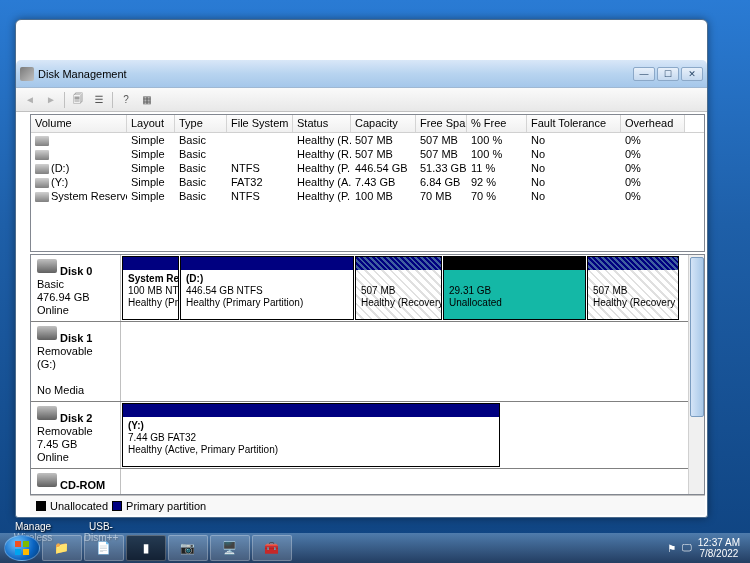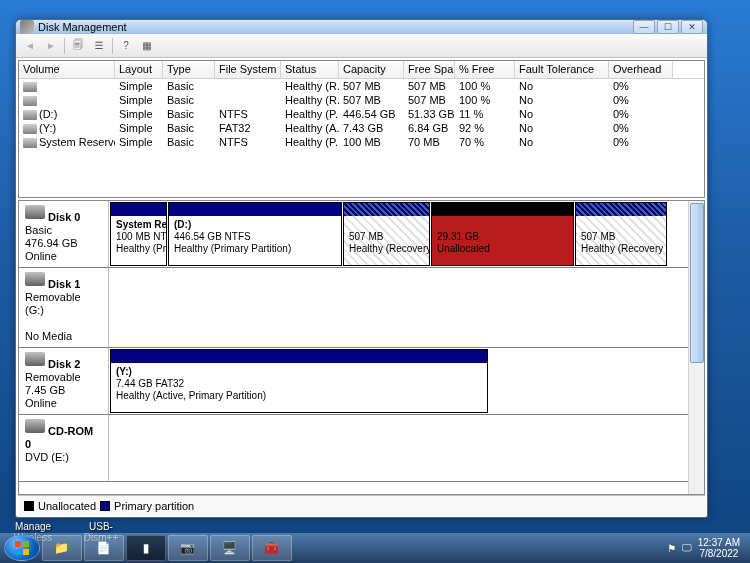--- a/index.html
+++ b/index.html
@@ -1,30 +1,30 @@
 <!DOCTYPE html>
 <html><head>
 <meta charset="utf-8">
 <style>
 * { box-sizing: border-box; margin: 0; padding: 0; font-family: "Segoe UI", Tahoma, sans-serif; }
 body { width: 750px; height: 563px; background: linear-gradient(180deg,#2a7bd4 0%,#1e5fa8 40%,#0f4380 100%); overflow: hidden; position: relative; font-size: 11px; }
 .desktop-icon { position: absolute; width: 50px; text-align: center; color: #fff; font-size: 10px; text-shadow: 1px 1px 2px #000; }
 .window { position: absolute; left: 15px; top: 19px; width: 693px; height: 499px; background: #fff; border: 1px solid #4b6b8c; border-radius: 6px 6px 3px 3px; box-shadow: 0 0 8px rgba(0,0,0,.4); display: flex; flex-direction: column; }
-.titlebar { height: 14px; background: linear-gradient(180deg,#d9e7f8 0,#b8d4f0 50%,#a5c7ea 100%); border-radius: 5px 5px 0 0; display: flex; align-items: center; padding: 0 4px; border-bottom: 1px solid #9fb8d3; }
+.titlebar { height: 28px; background: linear-gradient(180deg,#d9e7f8 0,#b8d4f0 50%,#a5c7ea 100%); border-radius: 5px 5px 0 0; display: flex; align-items: center; padding: 0 4px; border-bottom: 1px solid #9fb8d3; margin-top: 40px; }
 .titlebar-icon { width: 14px; height: 14px; background: linear-gradient(135deg,#7a7a7a,#c0c0c0); border-radius: 2px; margin-right: 4px; }
 .titlebar-text { flex: 1; font-size: 11px; color: #000; }
 .window-controls { display: flex; gap: 2px; }
 .window-controls div { width: 22px; height: 14px; background: linear-gradient(180deg,#e8f0fa,#c5d9ef); border: 1px solid #8ba8c8; border-radius: 2px; font-size: 9px; text-align: center; line-height: 12px; color: #2c4a6b; cursor: pointer; }
 .menubar { height: 18px; background: #f0f0f0; display: flex; align-items: center; padding: 0 4px; font-size: 11px; border-bottom: 1px solid #d0d0d0; }
 .menubar span { padding: 0 8px; cursor: pointer; }
 .toolbar { height: 24px; background: linear-gradient(180deg,#fafafa,#e8e8e8); border-bottom: 1px solid #c0c0c0; display: flex; align-items: center; padding: 0 4px; gap: 1px; }
 .tb-btn { width: 20px; height: 18px; border: 1px solid transparent; border-radius: 2px; display: flex; align-items: center; justify-content: center; font-size: 10px; color: #555; cursor: pointer; }
 .tb-btn.disabled { opacity: .4; }
 .tb-sep { width: 1px; height: 16px; background: #c0c0c0; margin: 0 2px; }
-.content { flex: 1; display: flex; flex-direction: column; padding: 2px; overflow: hidden; }
+.content { flex: 1; display: flex; flex-direction: column; padding: 2px; overflow: hidden; margin-left: 12px; }
 .volume-table { flex: 0 0 138px; border: 1px solid #828790; overflow: hidden; background: #fff; }
 .vt-header { display: flex; background: #fff; height: 18px; border-bottom: 1px solid #d0d0d0; }
 .vt-header div { border-right: 1px solid #d4d4d4; padding: 2px 4px; font-size: 11px; white-space: nowrap; overflow: hidden; background: linear-gradient(180deg,#fdfdfd,#f0f0f0); }
 .vt-body { }
 .vt-row { display: flex; height: 14px; align-items: center; }
 .vt-row div { padding: 0 4px; font-size: 11px; white-space: nowrap; overflow: hidden; }
 .vol-icon { width: 14px; height: 10px; display: inline-block; background: linear-gradient(180deg,#d0d0d0,#808080); border-radius: 1px; margin-right: 2px; vertical-align: middle; }
 .c-vol { width: 96px; }
 .c-lay { width: 48px; }
 .c-typ { width: 52px; }
@@ -181,21 +181,21 @@
             <div class="partition" style="width: 174px;">
               <div class="part-header primary"></div>
               <div class="part-body"><b>(D:)</b><br>446.54 GB NTFS<br>Healthy (Primary Partition)</div>
             </div>
             <div class="partition" style="width: 87px;">
               <div class="part-header hatched"></div>
               <div class="part-body hatched-body"><br>507 MB<br>Healthy (Recovery P</div>
             </div>
             <div class="partition" style="width: 143px; border: 1px solid rgb(0, 0, 0);">
               <div class="part-header unalloc"></div>
-              <div class="part-body" style="background: #b91c1c;"><br>29.31 GB<br>Unallocated</div>
+              <div class="part-body" style="background: #14b8a6;"><br>29.31 GB<br>Unallocated</div>
             </div>
             <div class="partition" style="width: 92px;">
               <div class="part-header hatched"></div>
               <div class="part-body hatched-body"><br>507 MB<br>Healthy (Recovery P</div>
             </div>
           </div>
         </div>
         <div class="disk-row" style="min-height: 62px;">
           <div class="disk-info"><span class="dicon"></span> <b>Disk 1</b><br>Removable (G:)<br><br>No Media</div>
           <div class="part-container" style="padding-right: 18px;"></div>

